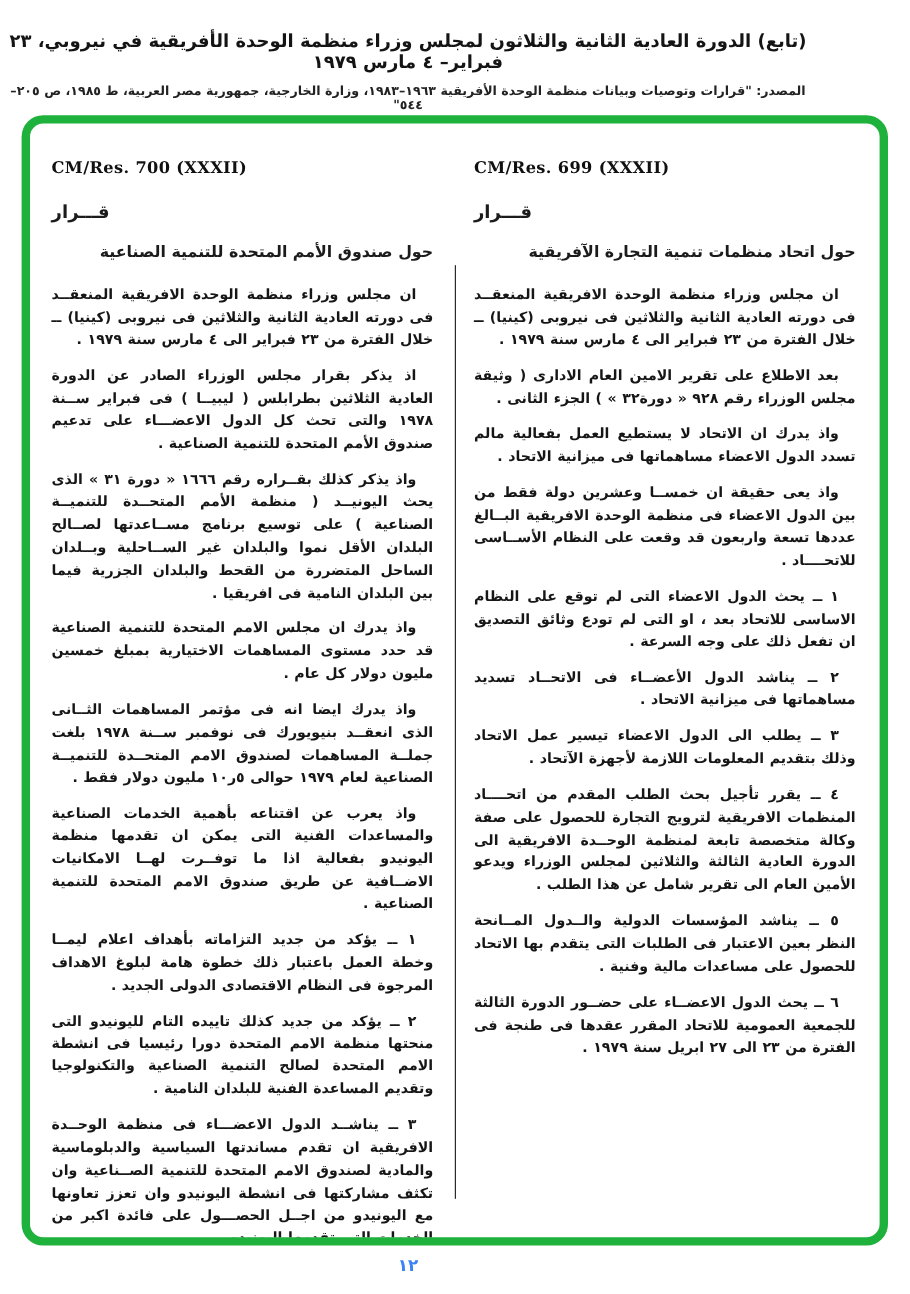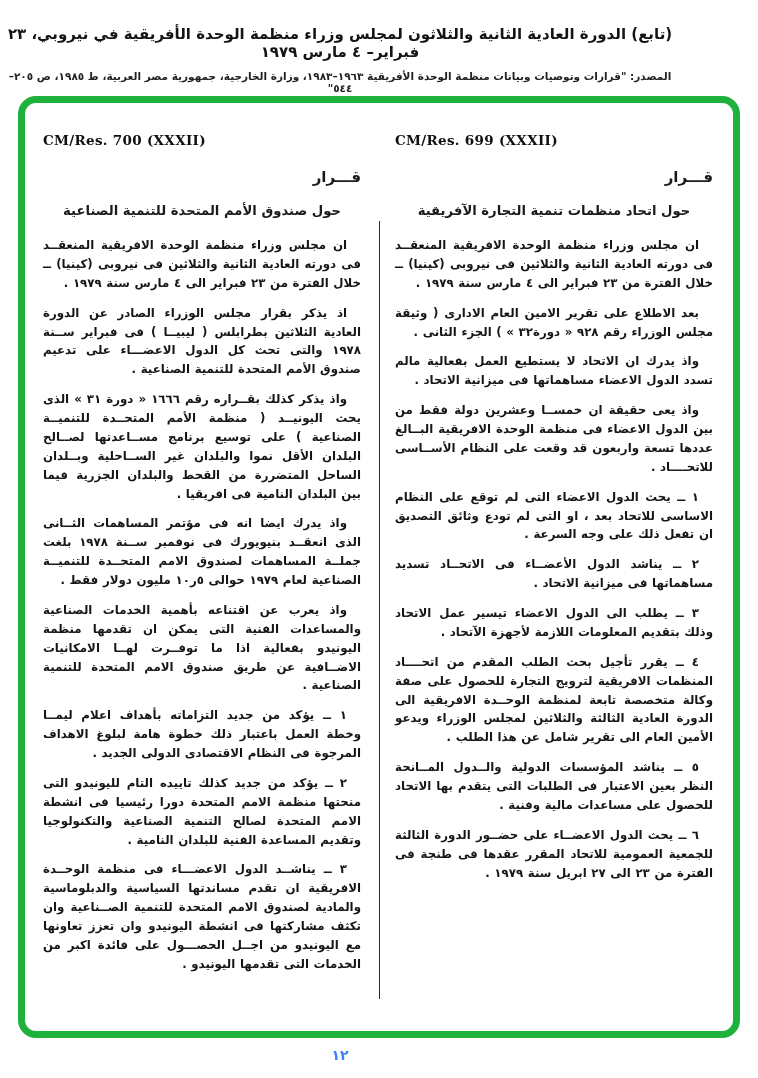--- a/index.html
+++ b/index.html
@@ -65,27 +65,27 @@
   .ref {
     direction: ltr;
     text-align: left;
     font-family: "DejaVu Serif", serif;
     font-size: 13.5px;
     font-weight: bold;
     color: #101010;
     letter-spacing: 0.3px;
   }
   .heading {
-    text-align: right;
+    text-align: left;
     font-size: 15px;
     font-weight: bold;
     margin: 20px 0 17px 0;
   }
   .subject {
-    text-align: center;
+    text-align: right;
     font-size: 13.2px;
     font-weight: bold;
     margin: 0 0 18px 0;
   }
   .para {
     font-size: 11.8px;
     font-weight: bold;
     line-height: 1.6;
     text-align: justify;
     text-indent: 14px;
@@ -137,20 +137,21 @@
         <p class="para">٦ ــ يحث الدول الاعضــاء على حضــور الدورة الثالثة للجمعية العمومية للاتحاد المقرر عقدها فى طنجة فى الفترة من ٢٣ الى ٢٧ ابريل سنة ١٩٧٩ .</p>
       </div>
 
       <div class="col">
         <div class="ref">CM/Res. 700 (XXXII)</div>
         <div class="heading">قـــرار</div>
         <div class="subject">حول صندوق الأمم المتحدة للتنمية الصناعية</div>
         <p class="para">ان مجلس وزراء منظمة الوحدة الافريقية المنعقــد فى دورته العادية الثانية والثلاثين فى نيروبى (كينيا) ــ خلال الفترة من ٢٣ فبراير الى ٤ مارس سنة ١٩٧٩ .</p>
         <p class="para">اذ يذكر بقرار مجلس الوزراء الصادر عن الدورة العادية الثلاثين بطرابلس ( ليبيــا ) فى فبراير ســنة ١٩٧٨ والتى تحث كل الدول الاعضـــاء على تدعيم صندوق الأمم المتحدة للتنمية الصناعية .</p>
         <p class="para">واذ يذكر كذلك بقــراره رقم ١٦٦٦ « دورة ٣١ » الذى يحث اليونيــد ( منظمة الأمم المتحــدة للتنميــة الصناعية ) على توسيع برنامج مســاعدتها لصــالح البلدان الأقل نموا والبلدان غير الســاحلية وبــلدان الساحل المتضررة من القحط والبلدان الجزرية فيما بين البلدان النامية فى افريقيا .</p>
+        <p class="para">واذ يدرك ان مجلس الامم المتحدة للتنمية الصناعية قد حدد مستوى المساهمات الاختيارية بمبلغ خمسين مليون دولار كل عام .</p>
         <p class="para">واذ يدرك ايضا انه فى مؤتمر المساهمات الثــانى الذى انعقــد بنيويورك فى نوفمبر ســنة ١٩٧٨ بلغت جملــة المساهمات لصندوق الامم المتحــدة للتنميــة الصناعية لعام ١٩٧٩ حوالى ٥ر١٠ مليون دولار فقط .</p>
         <p class="para">واذ يعرب عن اقتناعه بأهمية الخدمات الصناعية والمساعدات الفنية التى يمكن ان تقدمها منظمة اليونيدو بفعالية اذا ما توفــرت لهــا الامكانيات الاضــافية عن طريق صندوق الامم المتحدة للتنمية الصناعية .</p>
         <p class="para">١ ــ يؤكد من جديد التزاماته بأهداف اعلام ليمــا وخطة العمل باعتبار ذلك خطوة هامة لبلوغ الاهداف المرجوة فى النظام الاقتصادى الدولى الجديد .</p>
         <p class="para">٢ ــ يؤكد من جديد كذلك تاييده التام لليونيدو التى منحتها منظمة الامم المتحدة دورا رئيسيا فى انشطة الامم المتحدة لصالح التنمية الصناعية والتكنولوجيا وتقديم المساعدة الفنية للبلدان النامية .</p>
         <p class="para">٣ ــ يناشــد الدول الاعضـــاء فى منظمة الوحــدة الافريقية ان تقدم مساندتها السياسية والدبلوماسية والمادية لصندوق الامم المتحدة للتنمية الصــناعية وان تكثف مشاركتها فى انشطة اليونيدو وان تعزز تعاونها مع اليونيدو من اجــل الحصـــول على فائدة اكبر من الخدمات التى تقدمها اليونيدو .</p>
       </div>
 
     </div>
   </div>
 

